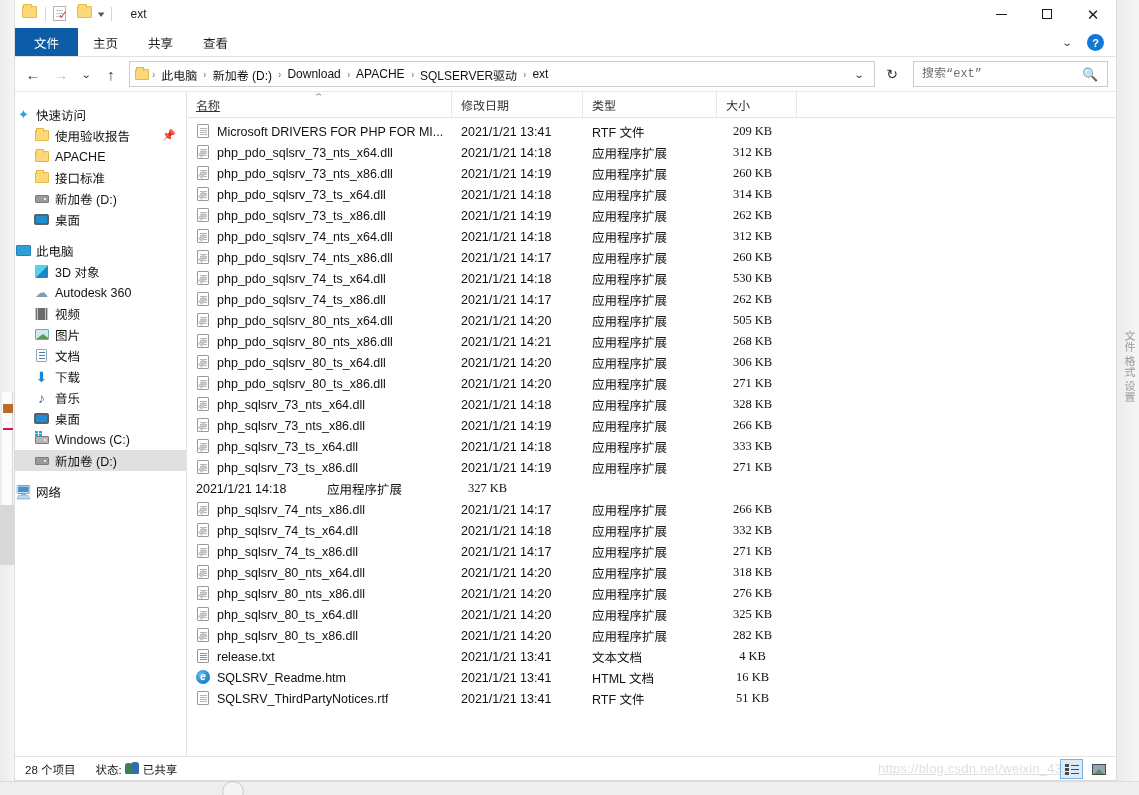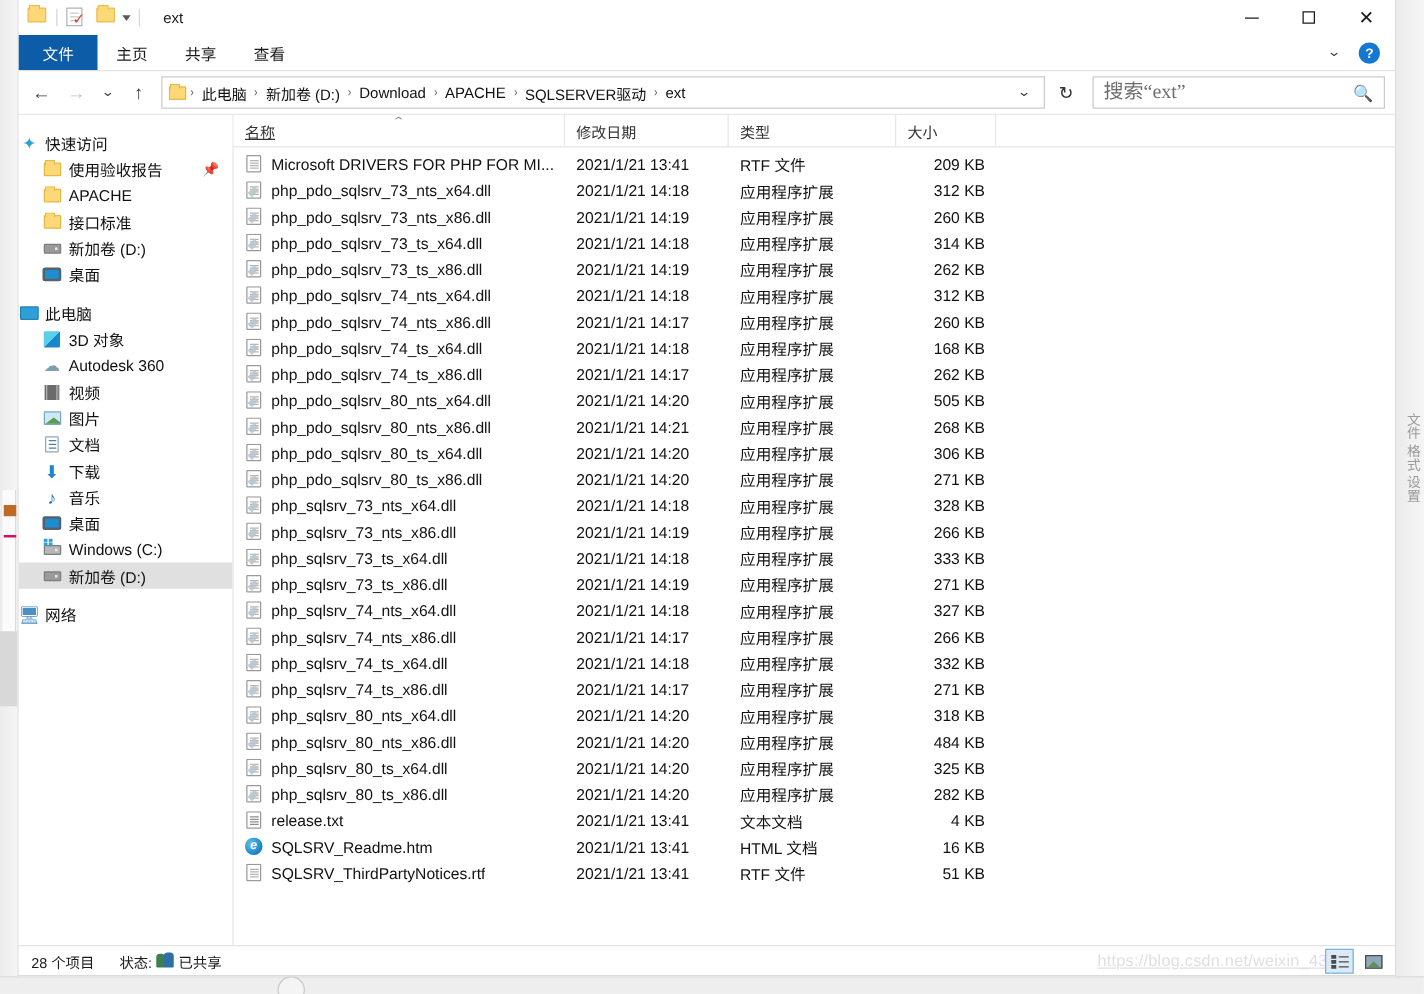--- a/index.html
+++ b/index.html
@@ -202,22 +202,22 @@
     font-size: 14px; color: #333; cursor: default;
   }
   #searchbox {
     flex: 0 0 195px; height: 26px; margin-left: 6px;
     border: 1px solid #cccccc; background: #ffffff;
     display: flex; align-items: center;
     padding: 0 8px;
   }
   #search-input {
     flex: 1 1 auto; border: none; outline: none;
-    font-size: 16px; color: #1a1a1a;
-    font-family: Liberation Serif, serif; background: transparent;
+    font-size: 12px; color: #1a1a1a;
+    font-family: Liberation Mono, monospace; background: transparent;
   }
   #search-input::placeholder { color: #6e6e6e; }
   #search-icon { font-size: 13px; color: #444; }
 
   
   #body {
     flex: 1 1 auto; display: flex; min-height: 0;
     border-top: 1px solid #e8e8e8;
   }
 
@@ -354,21 +354,21 @@
     height: 21px; display: flex; align-items: center;
     font-size: 12.5px; color: #111111; cursor: default;
   }
   .cell { overflow: hidden; white-space: nowrap; }
   .cell-name {
     flex: 0 0 265px; display: flex; align-items: center; padding-left: 9px;
   }
   .cell-date { flex: 0 0 131px; padding-left: 9px; }
   .cell-type { flex: 0 0 134px; padding-left: 9px; }
   .cell-size {
-    flex: 0 0 80px; text-align: right; padding-right: 9px;
+    flex: 0 0 80px; text-align: center; padding-right: 9px; font-family: Liberation Serif, serif;
   }
   .fname { margin-left: 7px; text-overflow: ellipsis; overflow: hidden; }
 
   
   .fi { width: 14px; height: 15px; position: relative; flex: 0 0 14px; }
   .fi-doc {
     width: 12px; height: 14px; background: #ffffff;
     border: 1px solid #9a9a9a; border-radius: 1px;
     position: absolute; left: 1px; top: 0;
   }
@@ -781,21 +781,21 @@
           <div class="row">
             <div class="cell cell-name">
               <span class="fi">
                 <span class="fi-doc"></span>
                 <span class="fi-dll-mark"></span>
               </span>
               <span class="fname">php_pdo_sqlsrv_74_ts_x64.dll</span>
             </div>
             <div class="cell cell-date">2021/1/21 14:18</div>
             <div class="cell cell-type">应用程序扩展</div>
-            <div class="cell cell-size">168 KB</div>
+            <div class="cell cell-size">530 KB</div>
           </div>
           <div class="row">
             <div class="cell cell-name">
               <span class="fi">
                 <span class="fi-doc"></span>
                 <span class="fi-dll-mark"></span>
               </span>
               <span class="fname">php_pdo_sqlsrv_74_ts_x86.dll</span>
             </div>
             <div class="cell cell-date">2021/1/21 14:17</div>
@@ -892,27 +892,20 @@
                 <span class="fi-doc"></span>
                 <span class="fi-dll-mark"></span>
               </span>
               <span class="fname">php_sqlsrv_73_ts_x86.dll</span>
             </div>
             <div class="cell cell-date">2021/1/21 14:19</div>
             <div class="cell cell-type">应用程序扩展</div>
             <div class="cell cell-size">271 KB</div>
           </div>
           <div class="row">
-            <div class="cell cell-name">
-              <span class="fi">
-                <span class="fi-doc"></span>
-                <span class="fi-dll-mark"></span>
-              </span>
-              <span class="fname">php_sqlsrv_74_nts_x64.dll</span>
-            </div>
             <div class="cell cell-date">2021/1/21 14:18</div>
             <div class="cell cell-type">应用程序扩展</div>
             <div class="cell cell-size">327 KB</div>
           </div>
           <div class="row">
             <div class="cell cell-name">
               <span class="fi">
                 <span class="fi-doc"></span>
                 <span class="fi-dll-mark"></span>
               </span>
@@ -961,21 +954,21 @@
           <div class="row">
             <div class="cell cell-name">
               <span class="fi">
                 <span class="fi-doc"></span>
                 <span class="fi-dll-mark"></span>
               </span>
               <span class="fname">php_sqlsrv_80_nts_x86.dll</span>
             </div>
             <div class="cell cell-date">2021/1/21 14:20</div>
             <div class="cell cell-type">应用程序扩展</div>
-            <div class="cell cell-size">484 KB</div>
+            <div class="cell cell-size">276 KB</div>
           </div>
           <div class="row">
             <div class="cell cell-name">
               <span class="fi">
                 <span class="fi-doc"></span>
                 <span class="fi-dll-mark"></span>
               </span>
               <span class="fname">php_sqlsrv_80_ts_x64.dll</span>
             </div>
             <div class="cell cell-date">2021/1/21 14:20</div>

